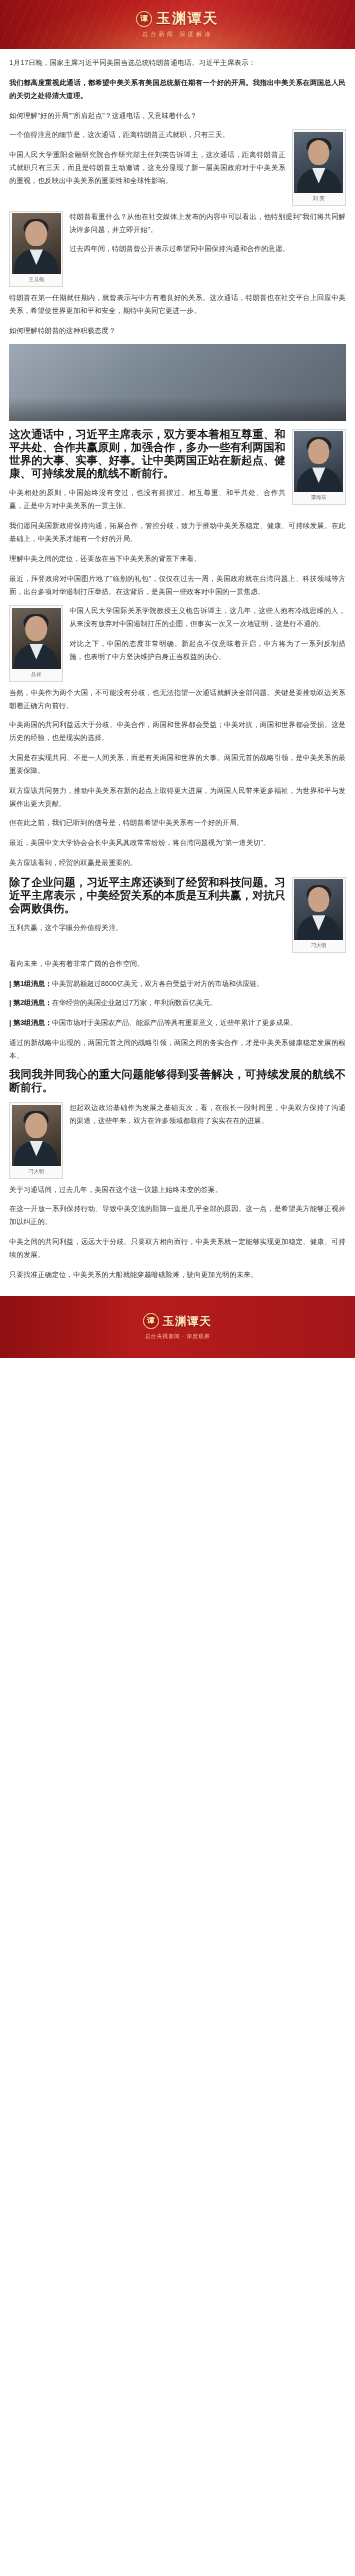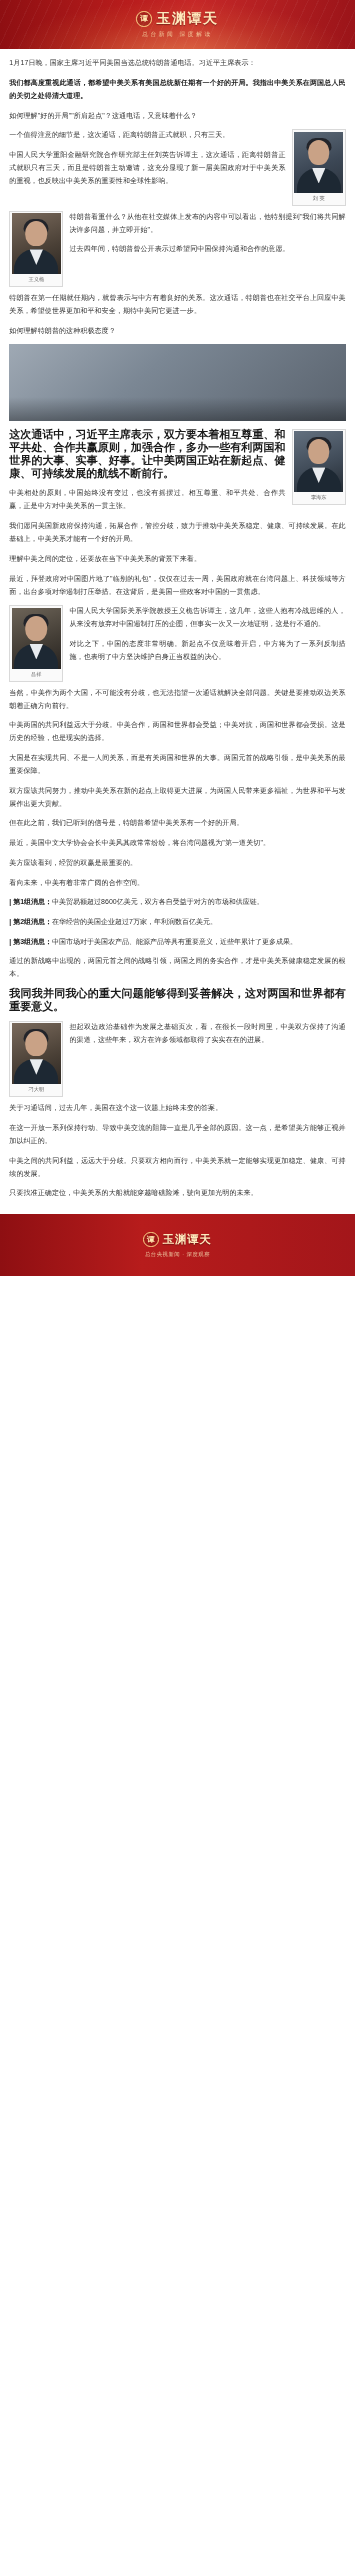--- a/index.html
+++ b/index.html
@@ -307,35 +307,48 @@
     </div>
 
     <p class="para">当然，中美作为两个大国，不可能没有分歧，也无法指望一次通话就解决全部问题。关键是要推动双边关系朝着正确方向前行。</p>
     <p class="para">中美两国的共同利益远大于分歧。中美合作，两国和世界都会受益；中美对抗，两国和世界都会受损。这是历史的经验，也是现实的选择。</p>
     <p class="para">大国是在实现共同、不是一人间关系，而是有关两国和世界的大事。两国元首的战略引领，是中美关系的最重要保障。</p>
     <p class="para">双方应该共同努力，推动中美关系在新的起点上取得更大进展，为两国人民带来更多福祉，为世界和平与发展作出更大贡献。</p>
     <p class="para">但在此之前，我们已听到的信号是，特朗普希望中美关系有一个好的开局。</p>
     <p class="para">最近，美国中文大学协会会长中美风其政常常纷纷，将台湾问题视为"第一道关切"。</p>
     <p class="para">美方应该看到，经贸的双赢是最重要的。</p>
 
+    <div class="clearfix">
+      <div class="figure-card">
+        <div class="figure-photo v5">
+          <div class="hair"></div>
+            <div class="head"></div>
+            <div class="body"></div>
+            <div class="collar"></div>
+        </div>
+        <div class="figure-cap">刁大明</div>
+      </div>
+      <p class="emph-block">除了企业问题，习近平主席还谈到了经贸和科技问题。习近平主席表示，中美经贸关系的本质是互利共赢，对抗只会两败俱伤。</p>
+      <p class="para">互利共赢，这个字眼分外值得关注。</p>
+    </div>
 
     <p class="para">看向未来，中美有着非常广阔的合作空间。</p>
 
     <p class="numbered">
       <span class="lead">|  第1组消息：</span><span>中美贸易额超过8600亿美元，双方各自受益于对方的市场和供应链。</span>
     </p>
     <p class="numbered">
       <span class="lead">|  第2组消息：</span><span>在华经营的美国企业超过7万家，年利润数百亿美元。</span>
     </p>
     <p class="numbered">
       <span class="lead">|  第3组消息：</span><span>中国市场对于美国农产品、能源产品等具有重要意义，近些年累计了更多成果。</span>
     </p>
 
     <p class="para">通过的新战略中出现的，两国元首之间的战略引领，两国之间的务实合作，才是中美关系健康稳定发展的根本。</p>
-    <p class="emph-block">我同我并同我心的重大问题能够得到妥善解决，这对两国和世界都有重要意义。</p>
+    <p class="emph-block">我同我并同我心的重大问题能够得到妥善解决，可持续发展的航线不断前行。</p>
 
     <div class="clearfix">
       <div class="figure-card left">
         <div class="figure-photo v2">
           <div class="hair"></div>
             <div class="head"></div>
             <div class="body"></div>
             <div class="collar"></div>
         </div>
         <div class="figure-cap">刁大明</div>

